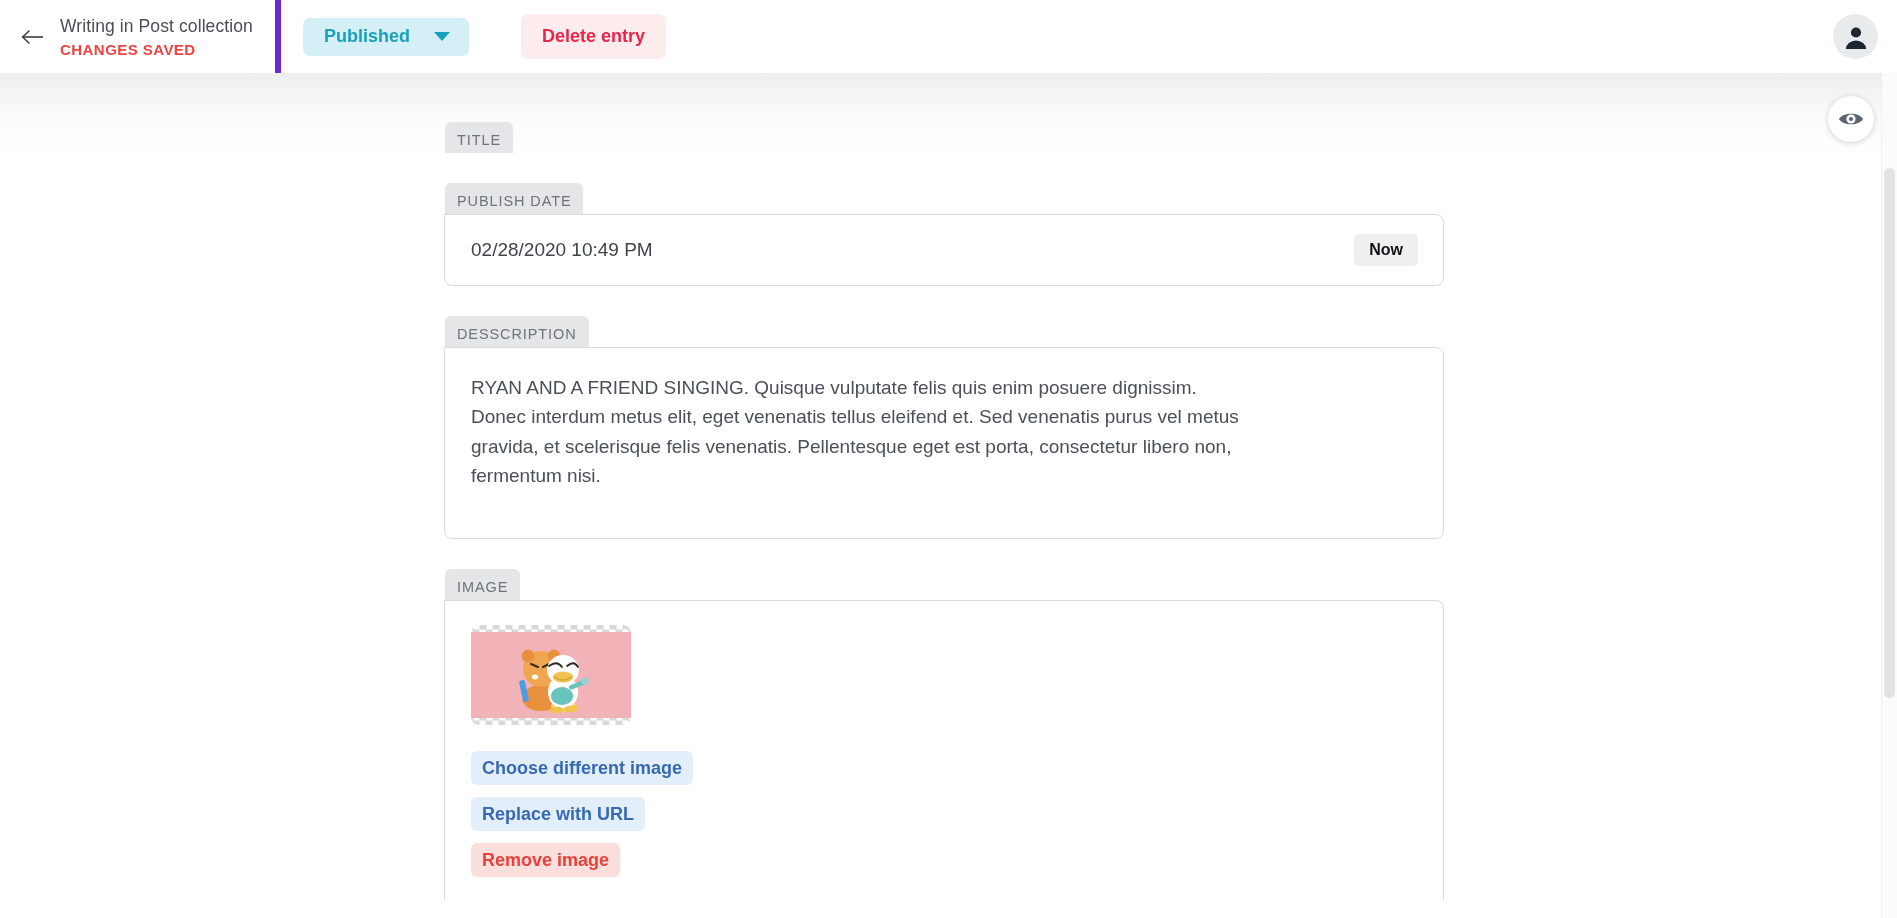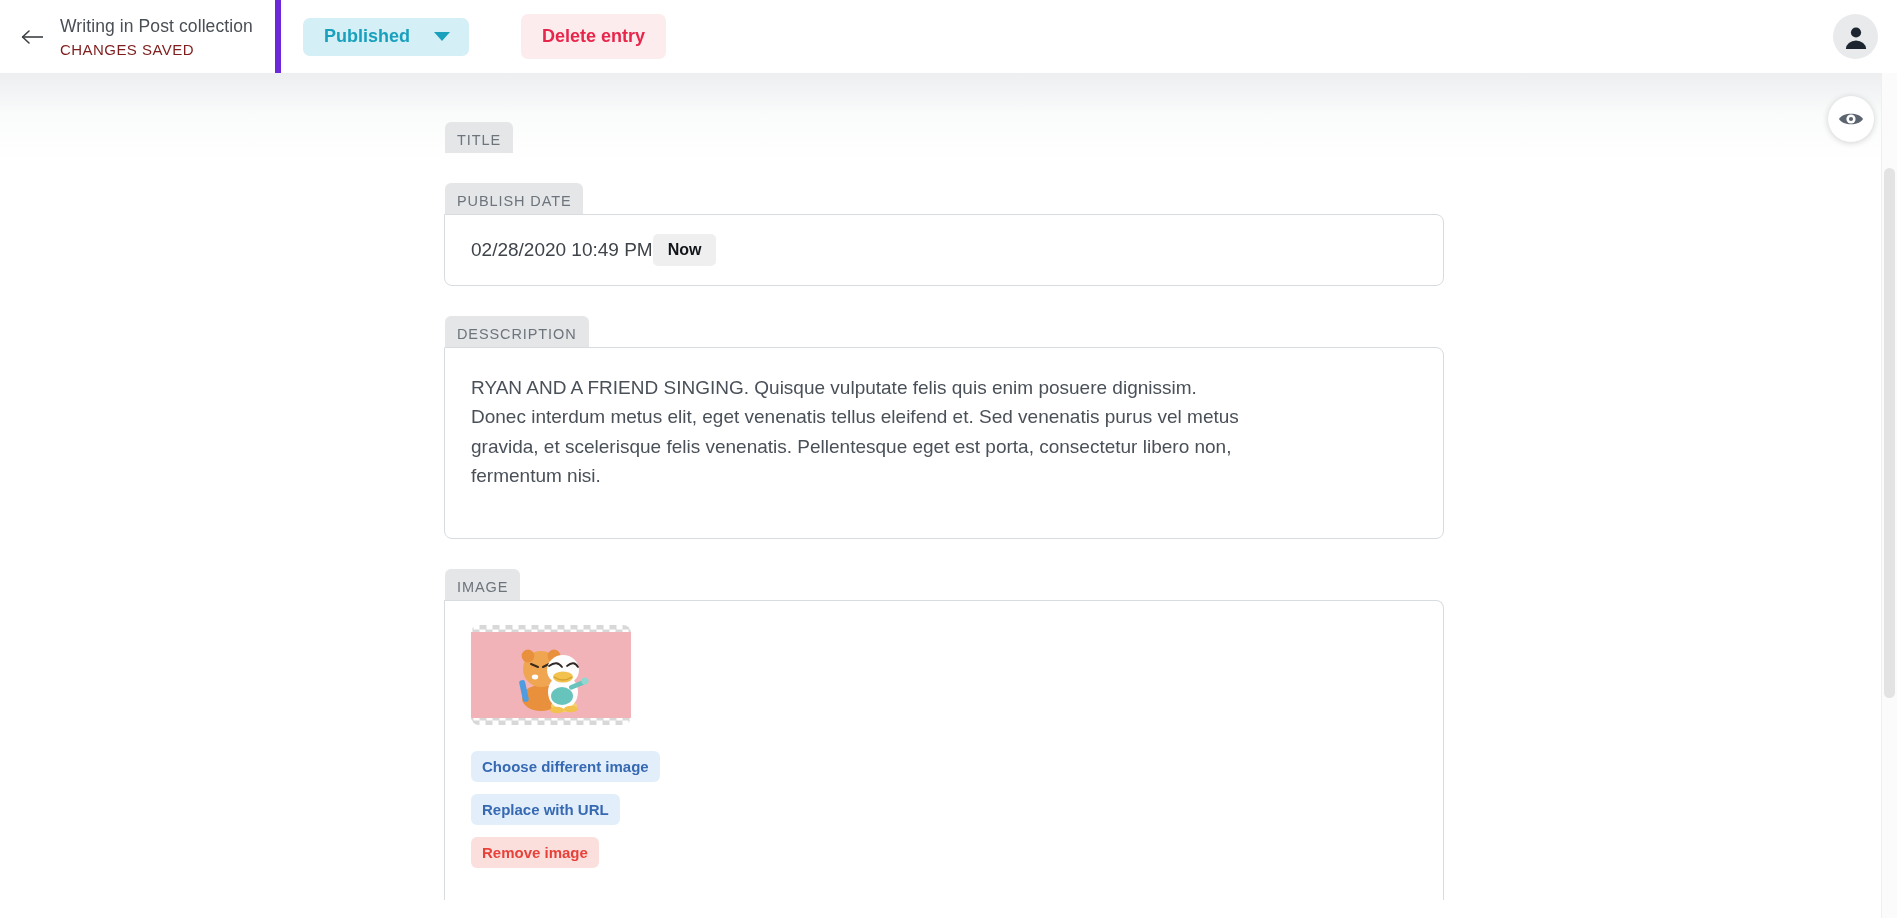--- a/index.html
+++ b/index.html
@@ -28,21 +28,21 @@
     display: flex; align-items: center; justify-content: center;
     color: #3c4043; font-size: 22px; line-height: 1;
     cursor: pointer; flex: none;
   }
   .title-block { margin-left: 8px; }
   .page-title {
     font-size: 17.5px; color: #4a4f55; line-height: 1.32;
     letter-spacing: .1px;
   }
   .changes-saved {
-    font-size: 15px; font-weight: normal; color: #7f1d1d;
+    font-size: 15px; font-weight: bold; color: #ef4444;
     letter-spacing: .45px; margin-top: 2px;
   }
 
   .header-actions {
     display: flex; align-items: center;
     gap: 31px; padding-left: 22px;
   }
   .btn {
     border: none; cursor: pointer;
     font-family: "Liberation Sans", sans-serif;
@@ -130,21 +130,21 @@
   .field-box.title-box   { height: 72px; }
   .field-box.date-box    { height: 72px; }
   .field-box.desc-box    { height: 192px; }
   .field-box.image-box   { height: 300px; border-radius: 0 8px 0 0; border-bottom: none; }
 
   .field-value {
     font-size: 19px; color: #3f444a;
     padding: 24px 0 0 26px;
   }
   .date-row {
-    display: flex; align-items: center; justify-content: flex-start;
+    display: flex; align-items: center; justify-content: space-between;
     height: 100%; padding: 0 25px 0 26px;
   }
   .date-value { font-size: 19px; color: #3f444a; }
   .btn-now {
     background: #efefef; color: #111418;
     font-size: 16px; font-weight: bold;
     border-radius: 5px; padding: 7px 15px;
   }
 
   .desc-text {
@@ -172,21 +172,21 @@
     background: #f2b3b8;
     position: relative; overflow: hidden;
   }
   .thumb-inner svg { position: absolute; left: 50%; top: 50%; transform: translate(-50%,-50%); }
 
   .img-actions {
     position: absolute; left: 26px; top: 150px;
     display: flex; flex-direction: column; align-items: flex-start; gap: 12px;
   }
   .chip {
-    font-size: 15px; font-weight: bold;
+    font-size: 18px; font-weight: bold;
     border-radius: 6px; padding: 8px 11px;
     line-height: 1;
   }
   .chip-blue { background: #e2effb; color: #3769b3; }
   .chip-red  { background: #fbdfdc; color: #e8413a; }
 </style>
 </head>
 <body>
 
 <div class="header">

